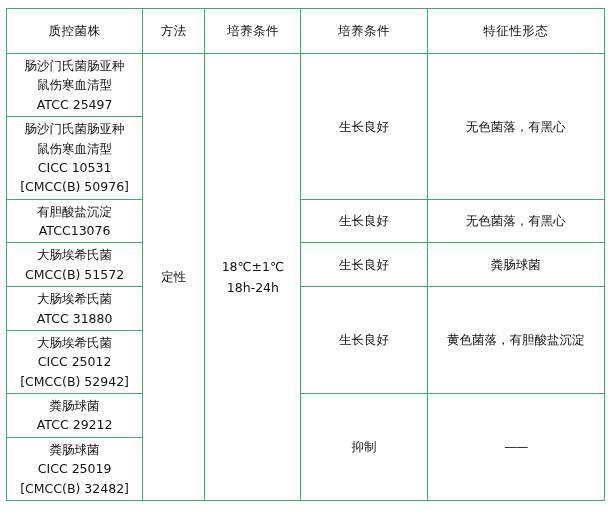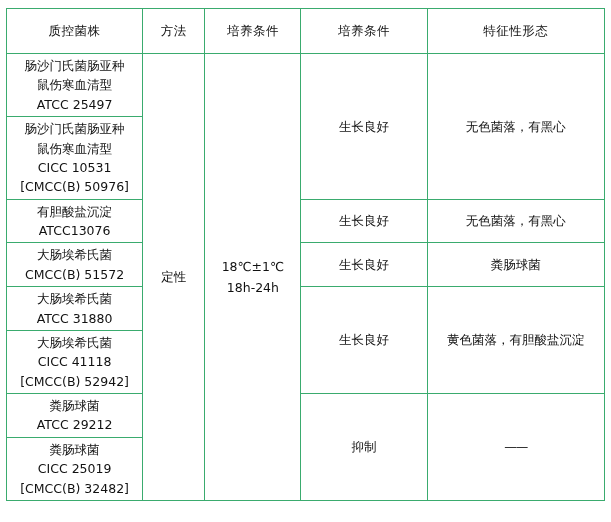--- a/index.html
+++ b/index.html
@@ -152,21 +152,21 @@
           <span class="strain-line">大肠埃希氏菌</span>
           <span class="strain-line">ATCC 31880</span>
         </td>
         <td class="growth" rowspan="2">生长良好</td>
         <td class="morph" rowspan="2">黄色菌落，有胆酸盐沉淀</td>
       </tr>
 
       <tr>
         <td class="strain">
           <span class="strain-line">大肠埃希氏菌</span>
-          <span class="strain-line">CICC 41118</span>
+          <span class="strain-line">CICC 25012</span>
           <span class="strain-line">[CMCC(B) 52942]</span>
         </td>
       </tr>
 
       <tr>
         <td class="strain">
           <span class="strain-line">粪肠球菌</span>
           <span class="strain-line">ATCC 29212</span>
         </td>
         <td class="growth" rowspan="2">抑制</td>

